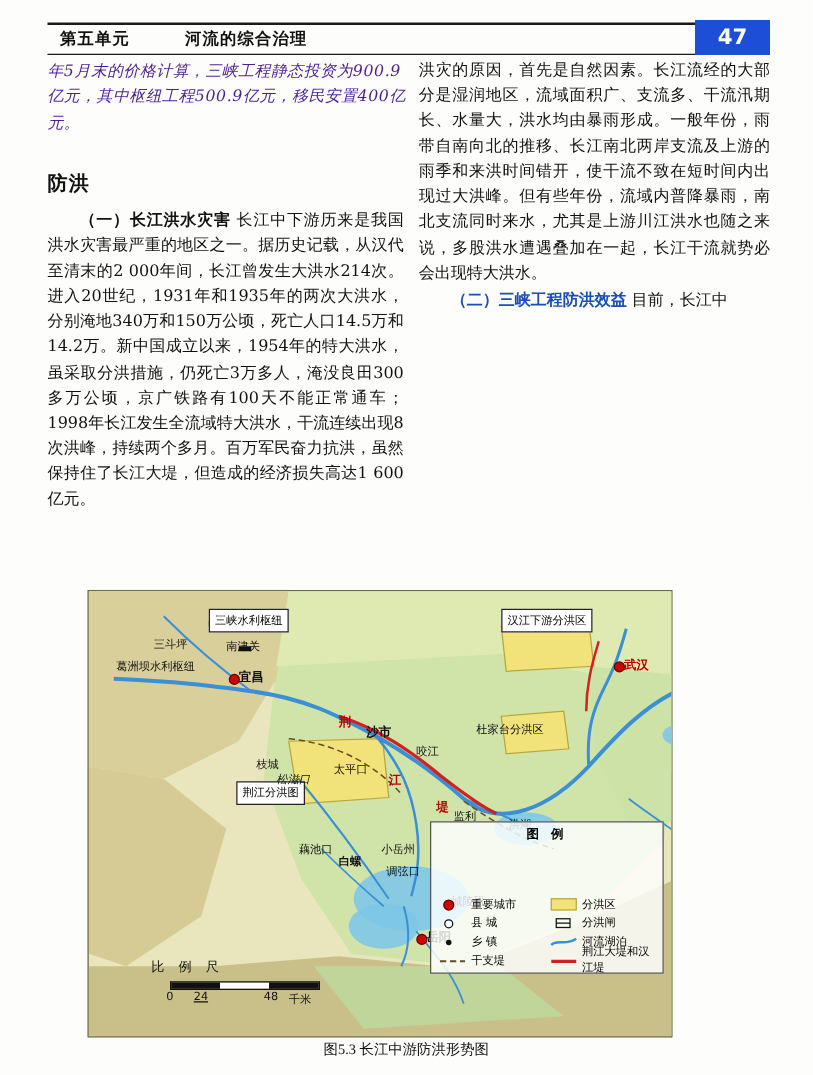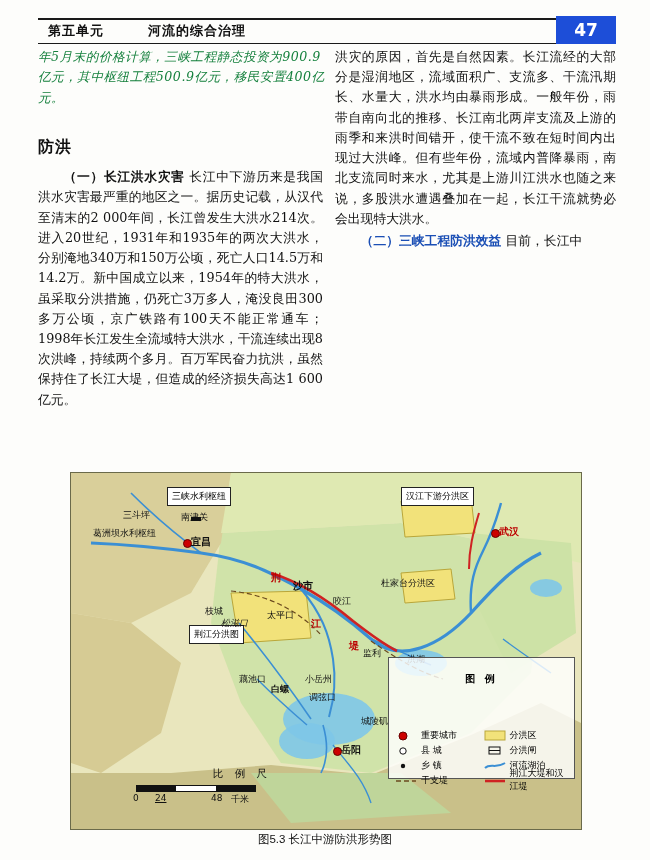--- a/index.html
+++ b/index.html
@@ -34,21 +34,21 @@
   }
   .page-num-box{
     position:absolute;right:0;top:-2px;width:60px;height:28px;
     background:#1d4ed8;color:#fff;
     font-size:17px;font-weight:bold;
     display:flex;align-items:center;justify-content:center;
   }
   
   .blue-note{
     position:absolute;left:38px;top:47px;width:290px;
-    font-size:12.6px;line-height:1.62;color:#15803d;
+    font-size:12.6px;line-height:1.62;color:#4c1d95;
     font-family:"DejaVu Serif","Liberation Serif",serif;
     font-style:italic;
     letter-spacing:0.5px;
   }
   
   .col{
     position:absolute;
     font-family:"DejaVu Serif","Liberation Serif",serif;
     font-size:12.8px;
     line-height:1.58;
@@ -66,53 +66,53 @@
   .subhead{
     font-weight:bold;
   }
   .subhead-blue{
     font-weight:bold;color:#1b4fb5;
   }
   p{margin:0 0 2px 0;text-indent:2em;}
   p.noindent{text-indent:0;}
   
   .map-wrap{
-    position:absolute;left:70px;top:472px;width:512px;height:358px;
+    position:absolute;left:70px;top:472px;width:468px;height:358px;
     border:1px solid #6a6a4a;
     box-sizing:border-box;
     overflow:hidden;
     background:#e7e7c0;
   }
   .map-svg{display:block;}
   .map-caption{
     position:absolute;left:0;top:832px;width:650px;text-align:center;
-    font-family:Liberation Sans, sans-serif;
+    font-family:Liberation Serif, serif;
     font-size:11.5px;color:#111;
   }
   .legend-box{
     position:absolute;right:6px;bottom:50px;width:185px;height:120px;
     background:rgba(255,255,255,0.82);
     border:1px solid #555;
     font-size:9px;
     font-family:"DejaVu Sans","Liberation Sans",sans-serif;
   }
   .legend-title{
-    text-align:center;font-weight:bold;font-size:10px;margin-top:14px;letter-spacing:3px;
+    text-align:center;font-weight:bold;font-size:10px;margin-top:2px;letter-spacing:3px;
   }
   .legend-grid{
     display:grid;grid-template-columns:1fr 1fr;gap:1px 4px;padding:3px 6px 0 6px;margin-top:39px;
   }
   .lg-item{display:flex;align-items:center;gap:4px;height:14px;}
   .lg-sym{width:22px;height:11px;display:inline-block;position:relative;flex:0 0 22px;}
   .scale-box{
     position:absolute;left:50px;bottom:14px;width:150px;height:48px;
     font-size:9.5px;font-family:"DejaVu Sans","Liberation Sans",sans-serif;
     color:#111;
   }
-  .scale-title{text-align:right;font-size:10.5px;letter-spacing:4px;}
+  .scale-title{text-align:left;font-size:10.5px;letter-spacing:4px;}
   .scale-bar{
     position:relative;margin:4px auto 0 auto;width:120px;height:7px;
     border:1px solid #111;box-sizing:border-box;
     background:linear-gradient(to right,#111 0 33.3%,#fff 33.3% 66.6%,#111 66.6% 100%);
   }
   .scale-labels{position:relative;width:130px;margin:1px auto 0 auto;height:12px;}
   .scale-labels span{position:absolute;top:0;font-size:9px;}
   .map-label{
     position:absolute;font-size:9px;color:#111;
     font-family:"DejaVu Sans","Liberation Sans",sans-serif;

